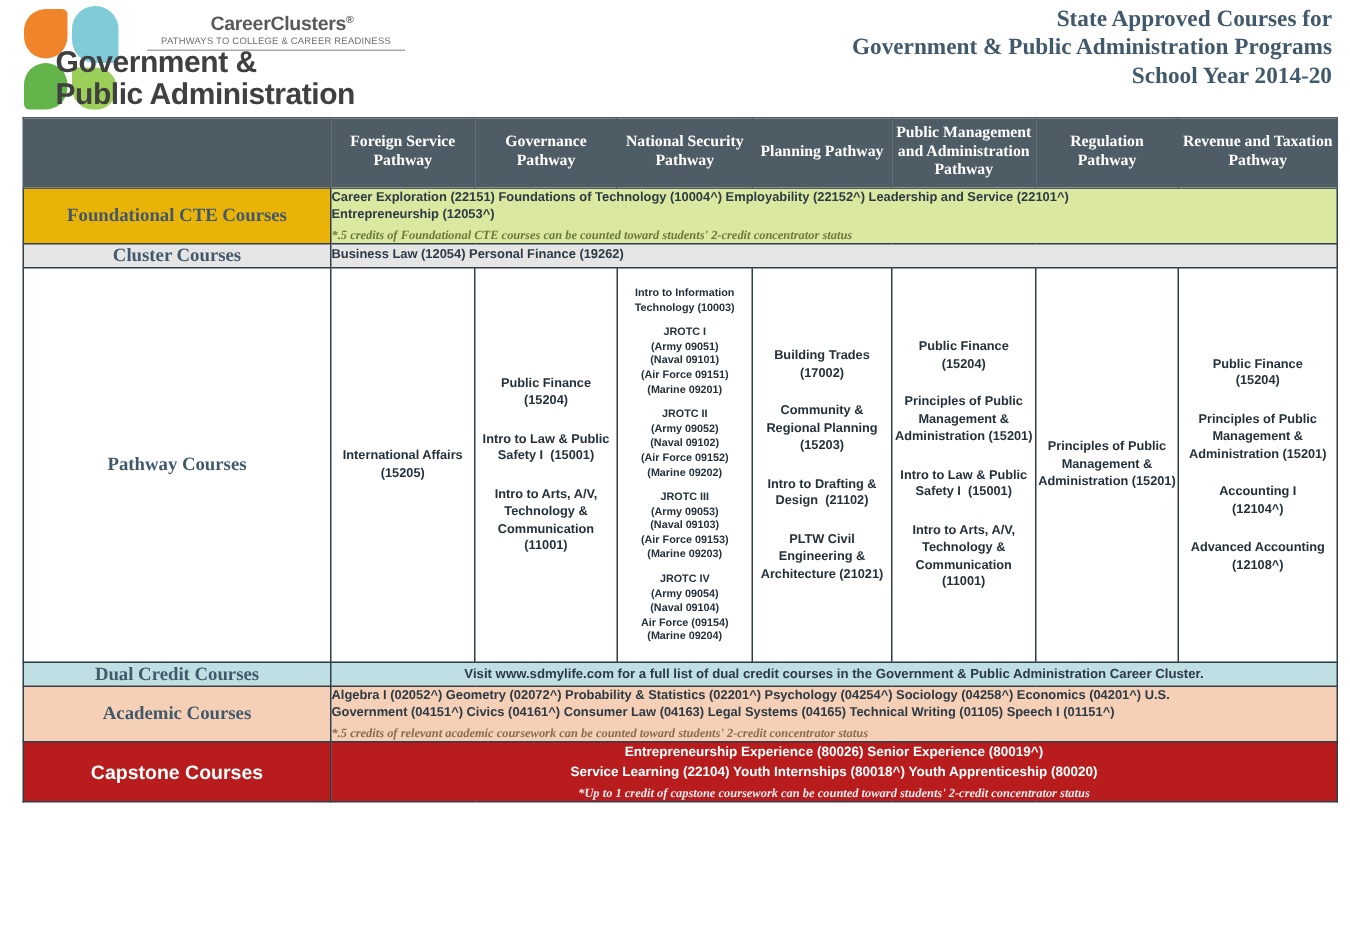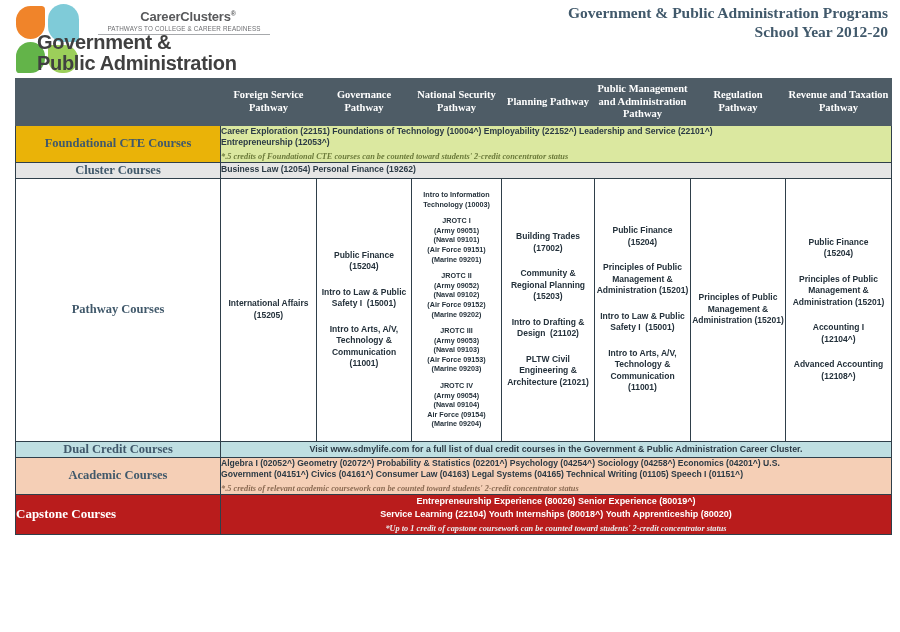--- a/index.html
+++ b/index.html
@@ -89,22 +89,22 @@
   .pathcell .item{margin-bottom:14px;}
   .pathcell.ns .item{margin-bottom:7px;}
   .pathcell .item:last-child{margin-bottom:0;}
   .pathcell.ctr{vertical-align:middle;}
 
   .dualtext{
      font-family:"Liberation Sans", sans-serif;font-weight:bold;
      font-size:8.8px;color:#2b3a45;text-align:center;padding:8px 4px;
   }
   .caplabel{
-     font-family:Liberation Serif, serif;font-weight:bold;
-     font-size:13px;color:#ffffff;text-align:left;
+     font-family:Liberation Sans, sans-serif;font-weight:bold;
+     font-size:13px;color:#ffffff;text-align:center;
   }
   .capcourses{
      font-family:"Liberation Sans", sans-serif;font-weight:bold;
      font-size:9px;line-height:13px;color:#ffffff;text-align:center;padding:3px 4px;
   }
 </style>
 </head>
 <body>
 
 <div class="page">
@@ -122,22 +122,23 @@
       <div class="cc-title"><span>CareerClusters</span><sup>®</sup></div>
       <div class="cc-sub">PATHWAYS TO COLLEGE &amp; CAREER READINESS</div>
     </div>
 
     <div class="cluster-name">
       <div>Government &amp;</div>
       <div>Public Administration</div>
     </div>
 
     <div class="doc-title">
+      <div>State Approved Courses for</div>
       <div>Government &amp; Public Administration Programs</div>
-      <div>School Year 2012-20</div>
+      <div>School Year 2014-20</div>
     </div>
   </div>
 
   <table class="tbl">
     <colgroup>
       <col style="width:205px">
       <col style="width:96px">
       <col style="width:95px">
       <col style="width:90px">
       <col style="width:93px">

